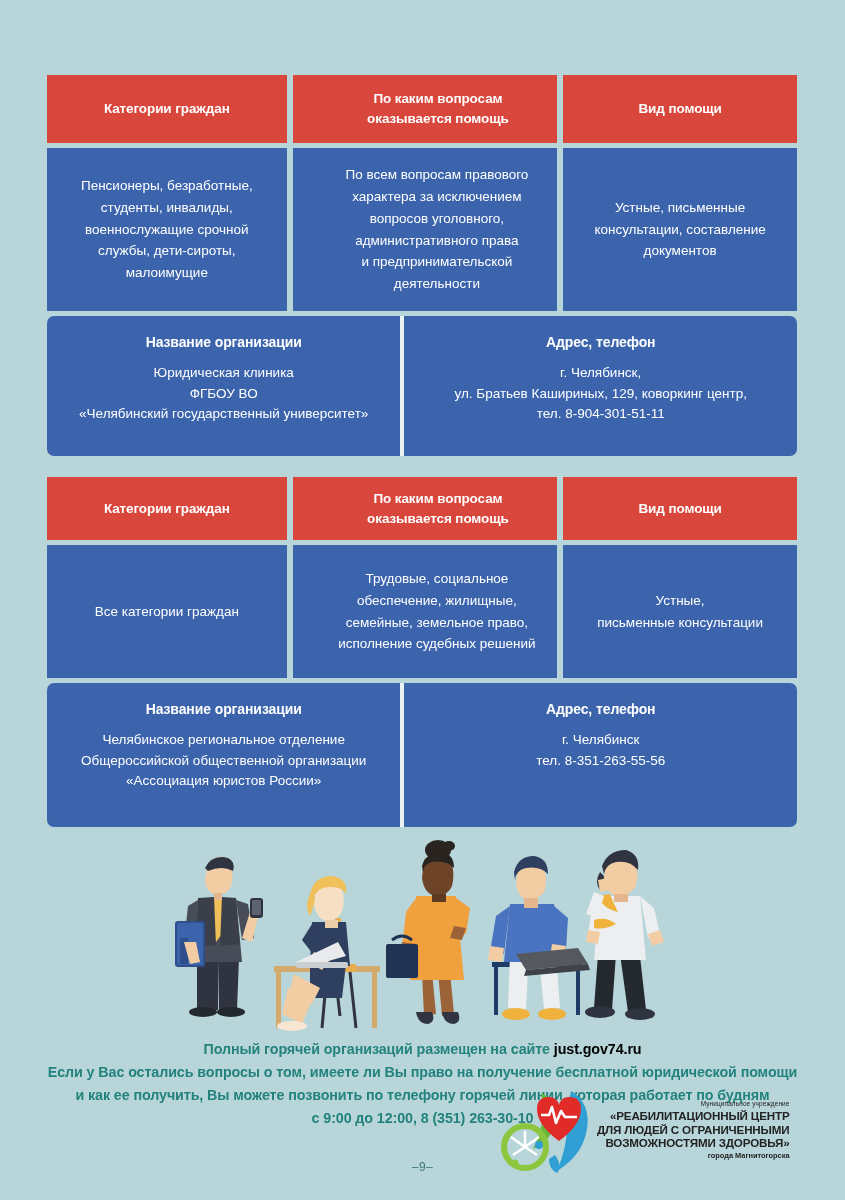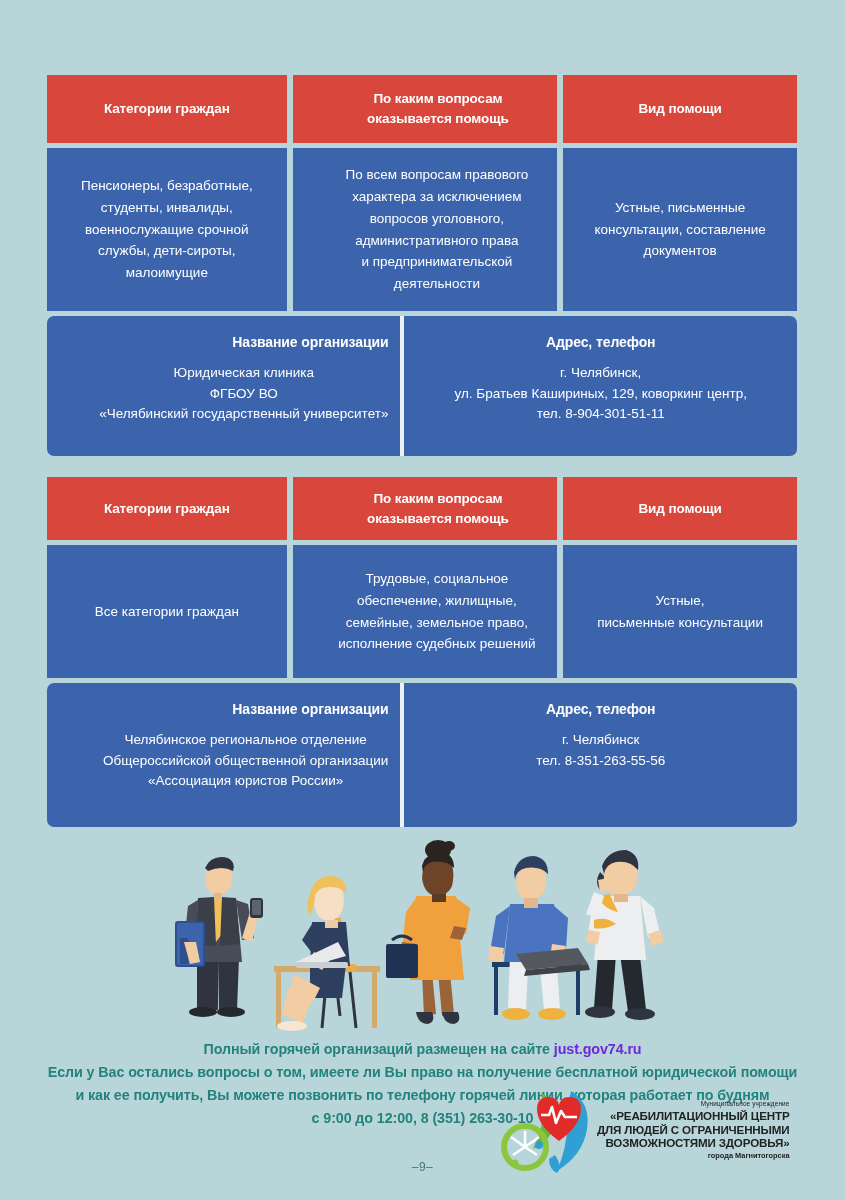--- a/index.html
+++ b/index.html
@@ -89,21 +89,21 @@
   }
   .org-cell {
     box-sizing: border-box;
     padding: 18px 12px 20px;
     color: #ffffff;
     text-align: center;
     display: flex;
     flex-direction: column;
     align-items: center;
   }
-  .org-cell.left  { width: 381px; border-right: 4px solid #e9f1f2; align-items: flex-end; }
+  .org-cell.left  { width: 381px; border-right: 4px solid #e9f1f2; }
   .org-cell.right { width: 419px; }
 
   .org-title {
     font-weight: bold;
     font-size: 14px;
     margin-bottom: 13px;
     letter-spacing: -0.1px;
   }
   .org-lines {
     font-size: 13.5px;
@@ -129,21 +129,21 @@
     width: 845px;
     text-align: center;
     color: #23837c;
     font-size: 14.3px;
     font-weight: bold;
     line-height: 1.62;
     letter-spacing: -0.1px;
   }
   #footer-text .site {
     font-weight: bold;
-    color: #6d28d9;
+    color: #000000;
   }
 
   
   #logo {
     position: absolute;
     left: 497px;
     top: 1083px;
     width: 330px;
     height: 95px;
     display: flex;

